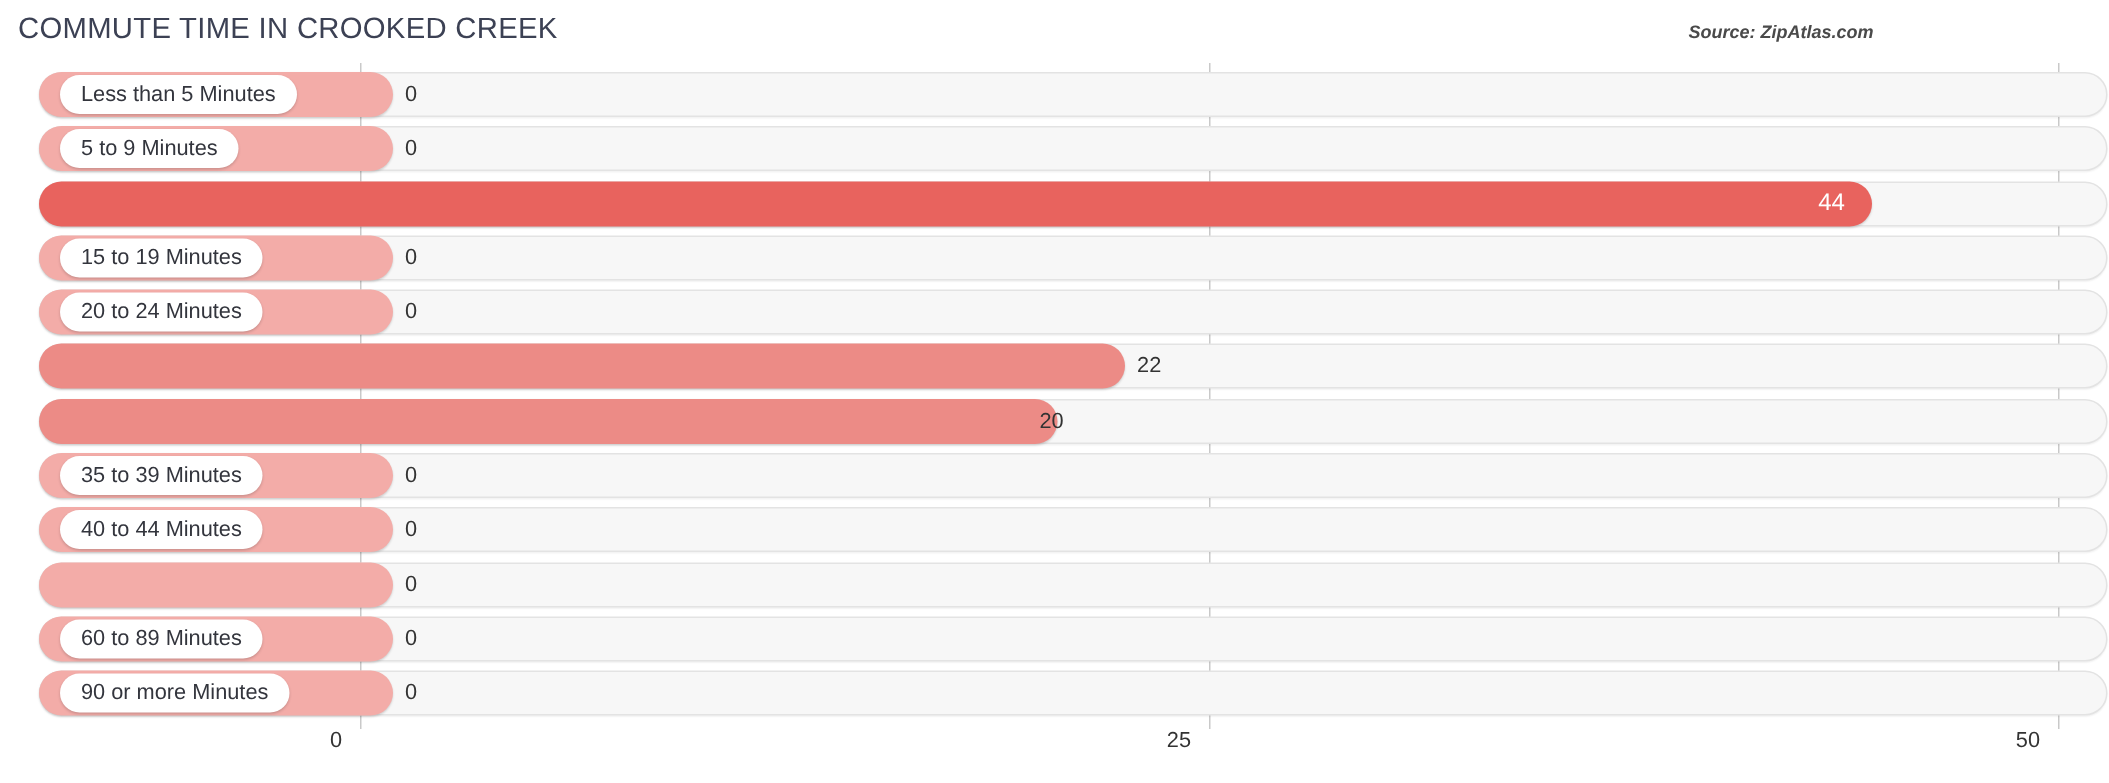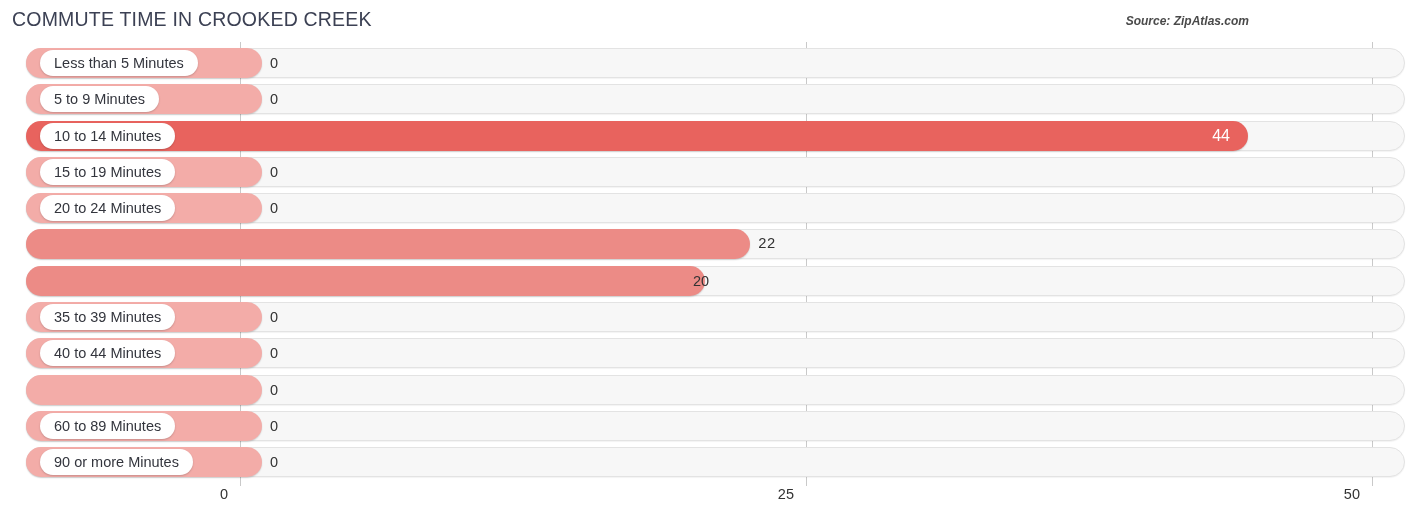--- a/index.html
+++ b/index.html
@@ -180,39 +180,38 @@
       </div>
       <div class="row">
         <div class="track" style="background: rgb(247, 247, 247);"></div>
         <div class="bar" style="width: 236px; background: rgb(243, 172, 168);"></div>
         <div class="label-pill">5 to 9 Minutes</div>
         <div class="value-out" style="left: 258px;">0</div>
       </div>
       <div class="row">
         <div class="track" style="background: rgb(247, 247, 247);"></div>
         <div class="bar" style="width: 1222.16px; background: rgb(232, 99, 94);"></div>
-        <div class="label-pill">10 to 14 Minutes</div>
         <div class="value-in" style="left: 1200.16px;">44</div>
       </div>
       <div class="row">
         <div class="track" style="background: rgb(247, 247, 247);"></div>
         <div class="bar" style="width: 236px; background: rgb(243, 172, 168);"></div>
         <div class="label-pill">15 to 19 Minutes</div>
         <div class="value-out" style="left: 258px;">0</div>
       </div>
       <div class="row">
         <div class="track" style="background: rgb(247, 247, 247);"></div>
         <div class="bar" style="width: 236px; background: rgb(243, 172, 168);"></div>
         <div class="label-pill">20 to 24 Minutes</div>
         <div class="value-out" style="left: 258px;">0</div>
       </div>
       <div class="row">
         <div class="track" style="background: rgb(247, 247, 247);"></div>
         <div class="bar" style="width: 724.08px; background: rgb(236, 139, 134);"></div>
-        <div class="value-out" style="left: 746.08px; font-family: Liberation Mono, monospace;">22</div>
+        <div class="value-out" style="left: 746.08px;">22</div>
       </div>
       <div class="row">
         <div class="track" style="background: rgb(247, 247, 247);"></div>
         <div class="bar" style="width: 678.8px; background: rgb(236, 139, 134);"></div>
         <div class="value-out" style="left: 681px;">20</div>
       </div>
       <div class="row">
         <div class="track" style="background: rgb(247, 247, 247);"></div>
         <div class="bar" style="width: 236px; background: rgb(243, 172, 168);"></div>
         <div class="label-pill">35 to 39 Minutes</div>

